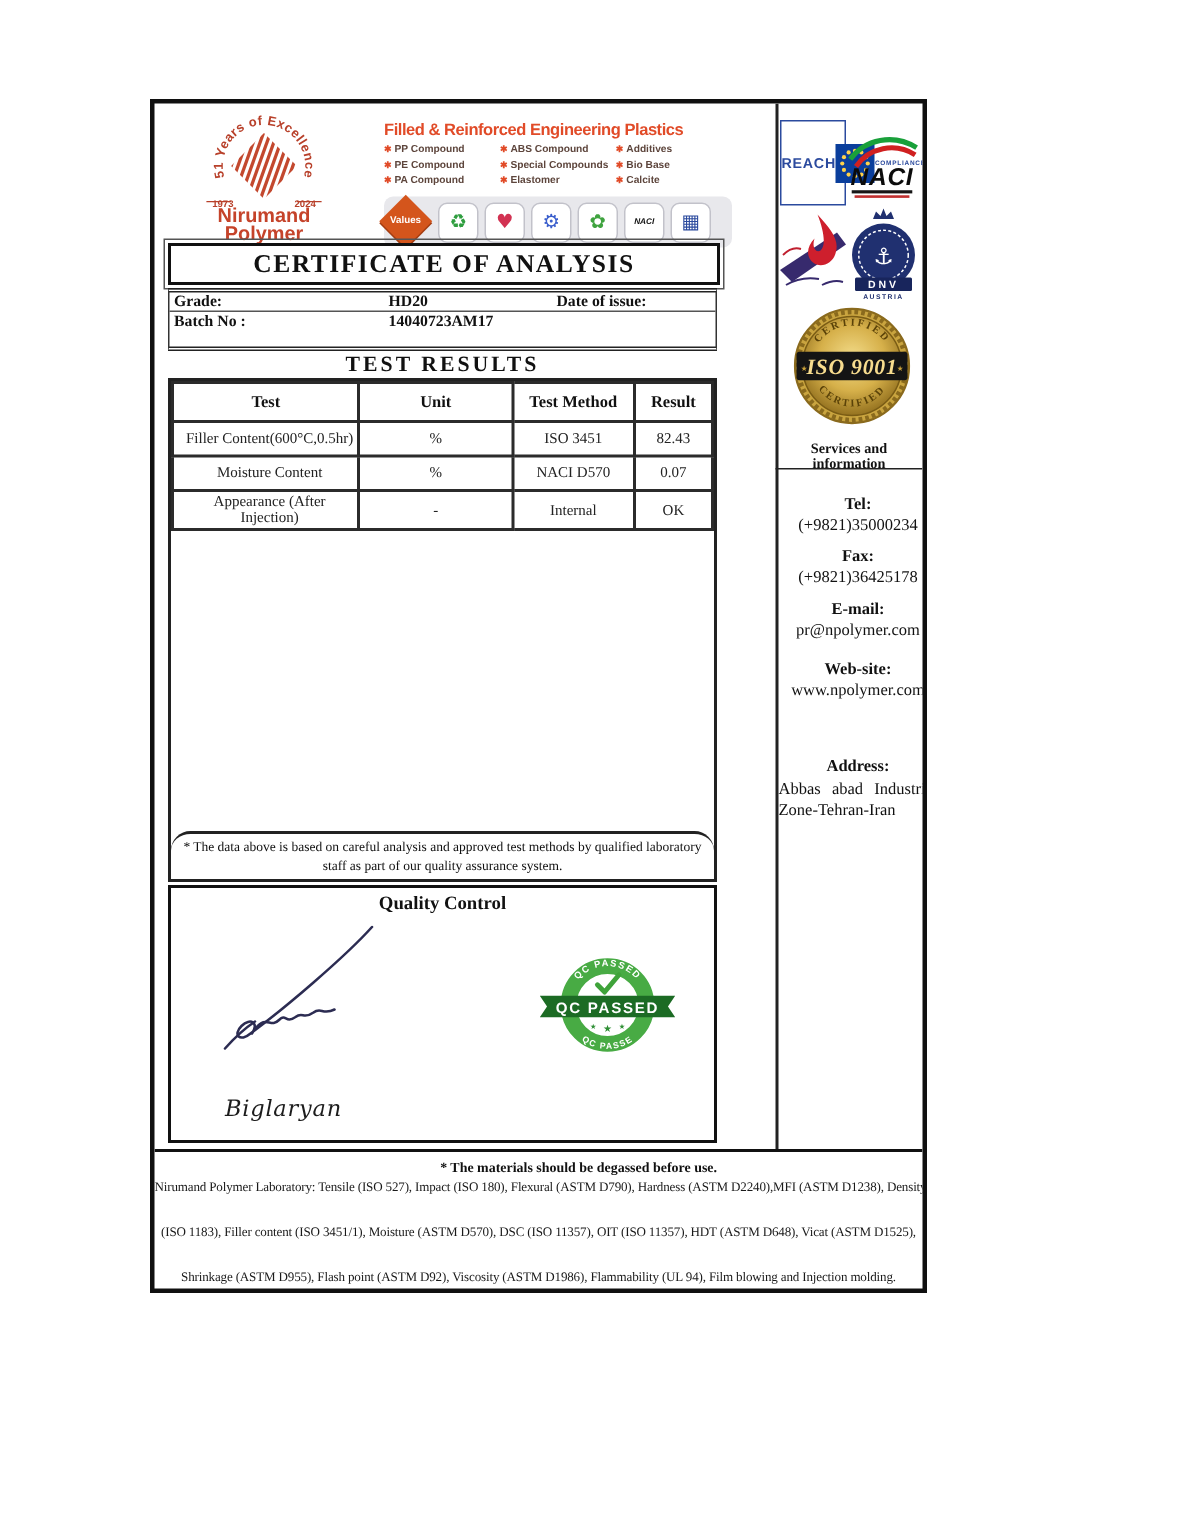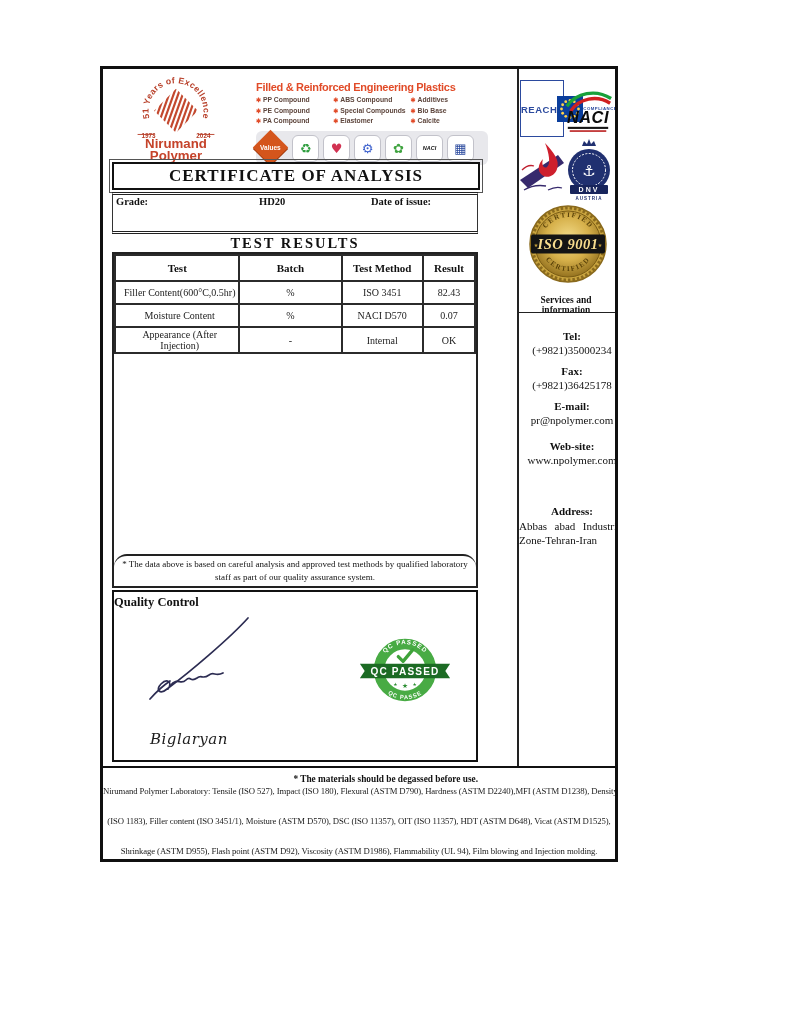--- a/index.html
+++ b/index.html
@@ -56,21 +56,21 @@
   table.res td{font-size:10px;height:19px;color:#222;}
   .c-test{width:35%;} .c-unit{width:28.5%;} .c-method{width:22.5%;} .c-result{width:14%;}
   td.tname{text-align:left;padding-left:6px;}
   .spacer{flex:1;}
   .footnote{border-top:2px solid #222;font-size:9px;line-height:12.5px;text-align:center;
        padding:2px 4px 3px 4px;border-radius:13px;}
 
   
   .qcbox{position:absolute;left:9px;top:521px;width:366px;height:172px;border:2px solid #111;
        box-sizing:border-box;}
-  .qc-title{font-weight:bold;font-size:12.5px;margin-top:3px;}
+  .qc-title{text-align:center;font-weight:bold;font-size:12.5px;margin-top:3px;}
   .sig{position:absolute;left:22px;top:20px;}
   .sig-name{position:absolute;left:36px;top:138px;font-style:italic;font-size:15px;
        font-family:"DejaVu Serif",serif;letter-spacing:0.5px;color:#1c1c1c;}
   .qcbadge{position:absolute;left:243px;top:42px;}
 
   
   .vdivider{position:absolute;left:414px;top:0;height:697px;width:0;border-left:2px solid #222;}
   .bottom{position:absolute;left:0;top:697px;width:512px;height:93px;border-top:2px solid #111;}
   .degas{position:absolute;left:9px;top:6px;width:366px;text-align:right;font-weight:bold;
        font-size:9.3px;}
@@ -170,30 +170,35 @@
   </div>
 
   <div class="title-box">CERTIFICATE OF ANALYSIS</div>
 
   <div class="grade-box">
     <div class="grow">
       <span>Grade:</span>
       <span>HD20</span>
       <span>Date of issue:</span>
     </div>
+    <div class="grow">
+      <span>Batch No :</span>
+      <span>14040723AM17</span>
+      <span></span>
+    </div>
   </div>
 
   <div class="results-title">TEST RESULTS</div>
 
   <div class="bigbox">
     <table class="res">
       <thead>
         <tr>
           <th class="c-test">Test</th>
-          <th class="c-unit">Batch</th>
+          <th class="c-unit">Unit</th>
           <th class="c-method">Test  Method</th>
           <th class="c-result">Result</th>
         </tr>
       </thead>
       <tbody>
         <tr>
           <td class="tname">Filler Content(600°C,0.5hr)</td>
           <td>%</td>
           <td>ISO 3451</td>
           <td>82.43</td>

